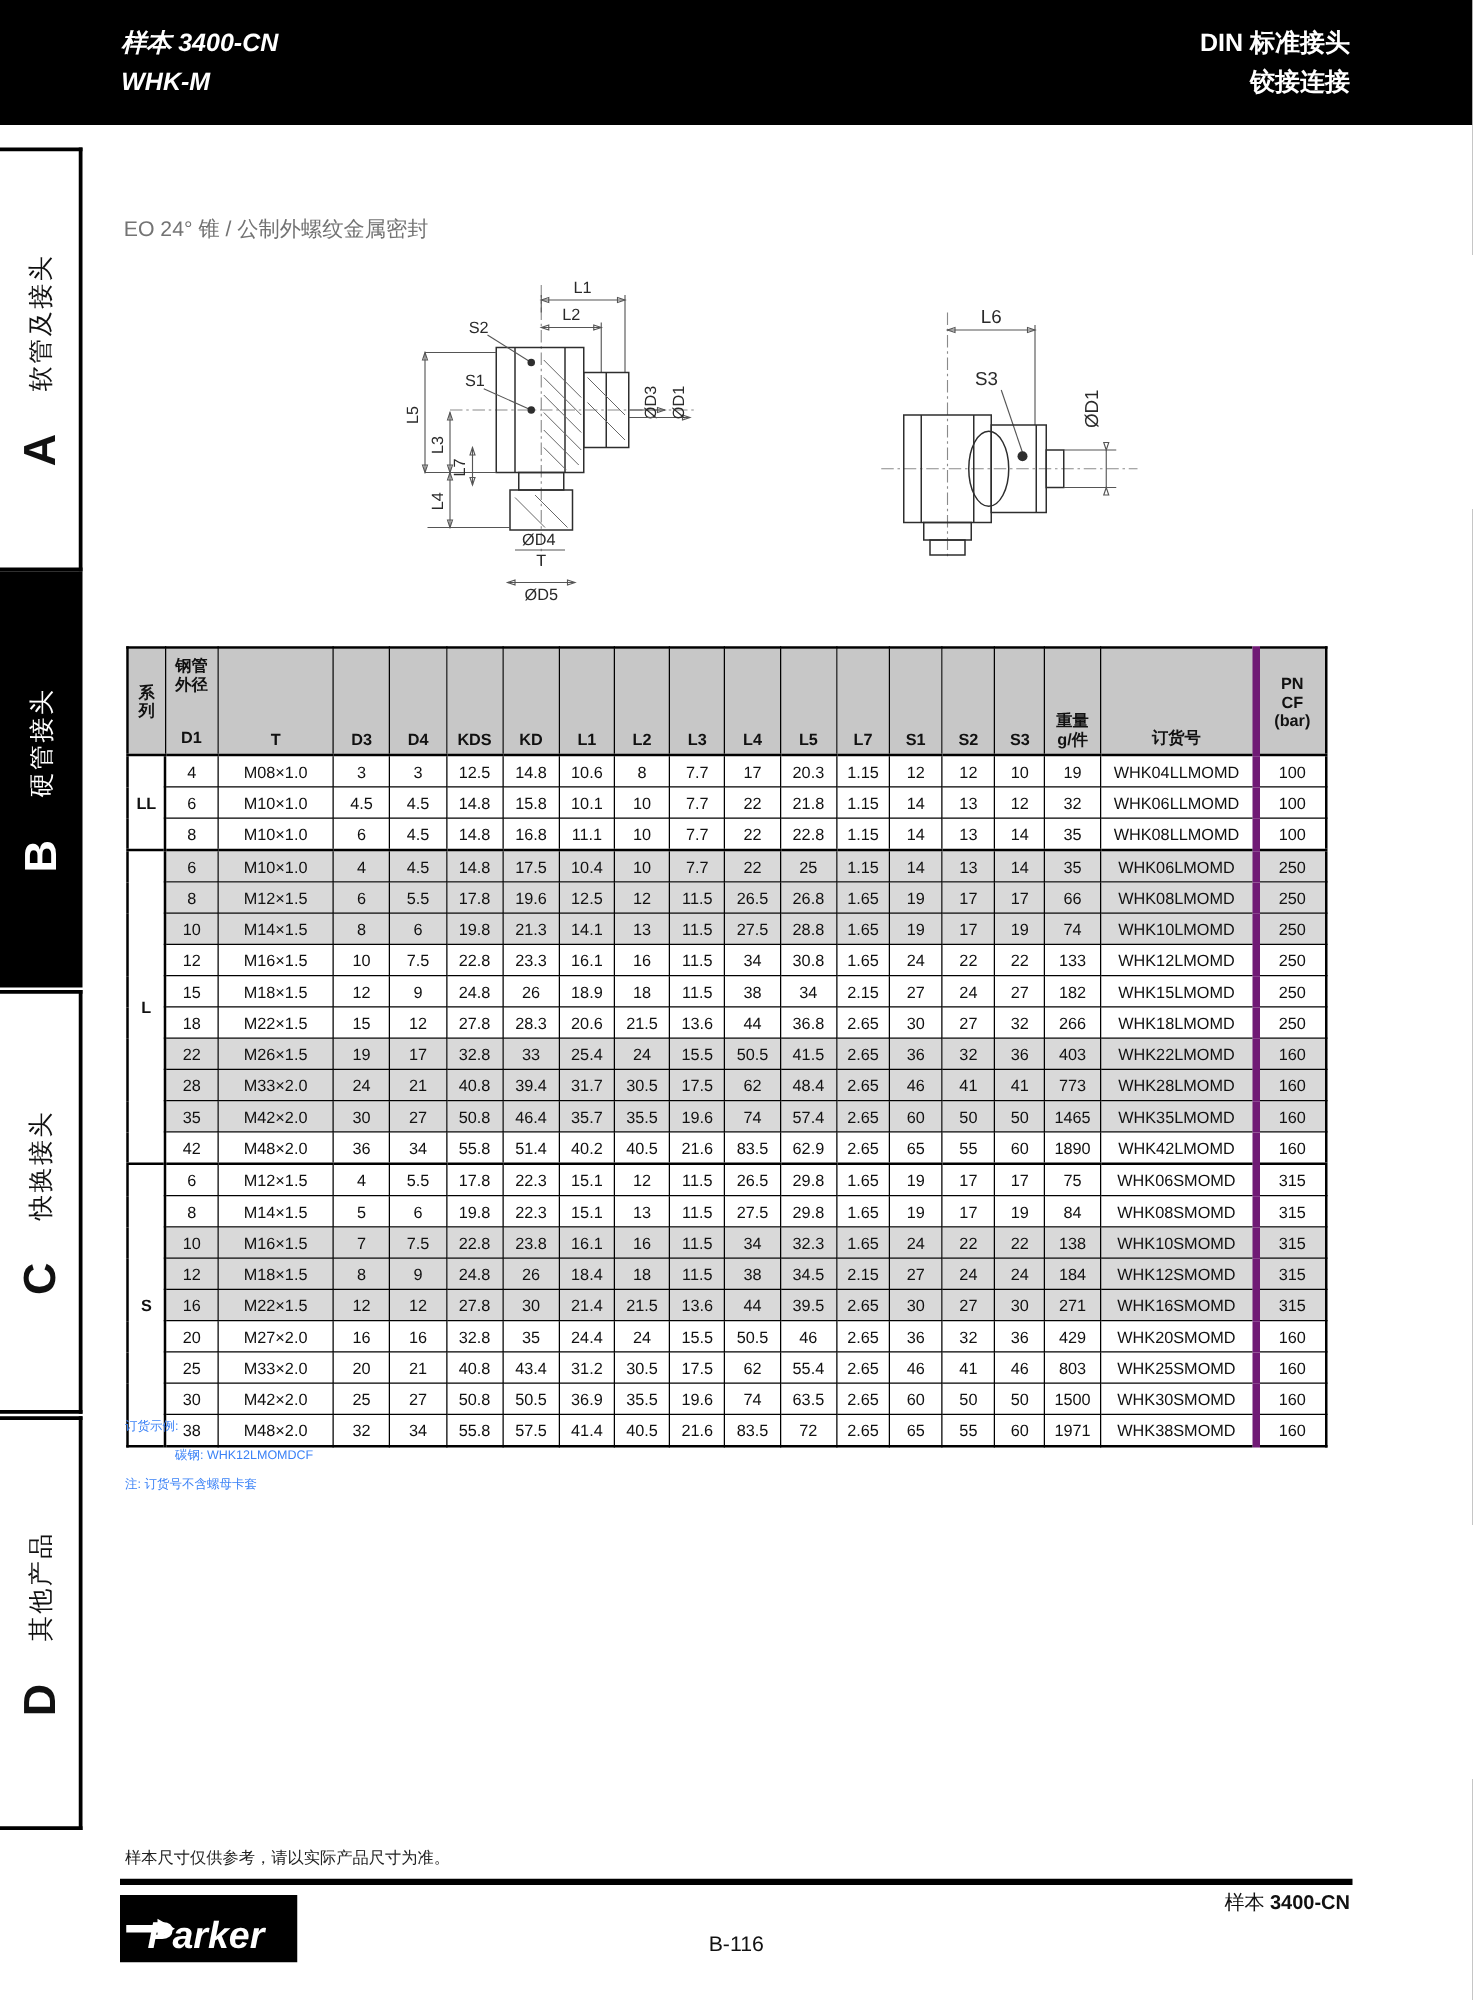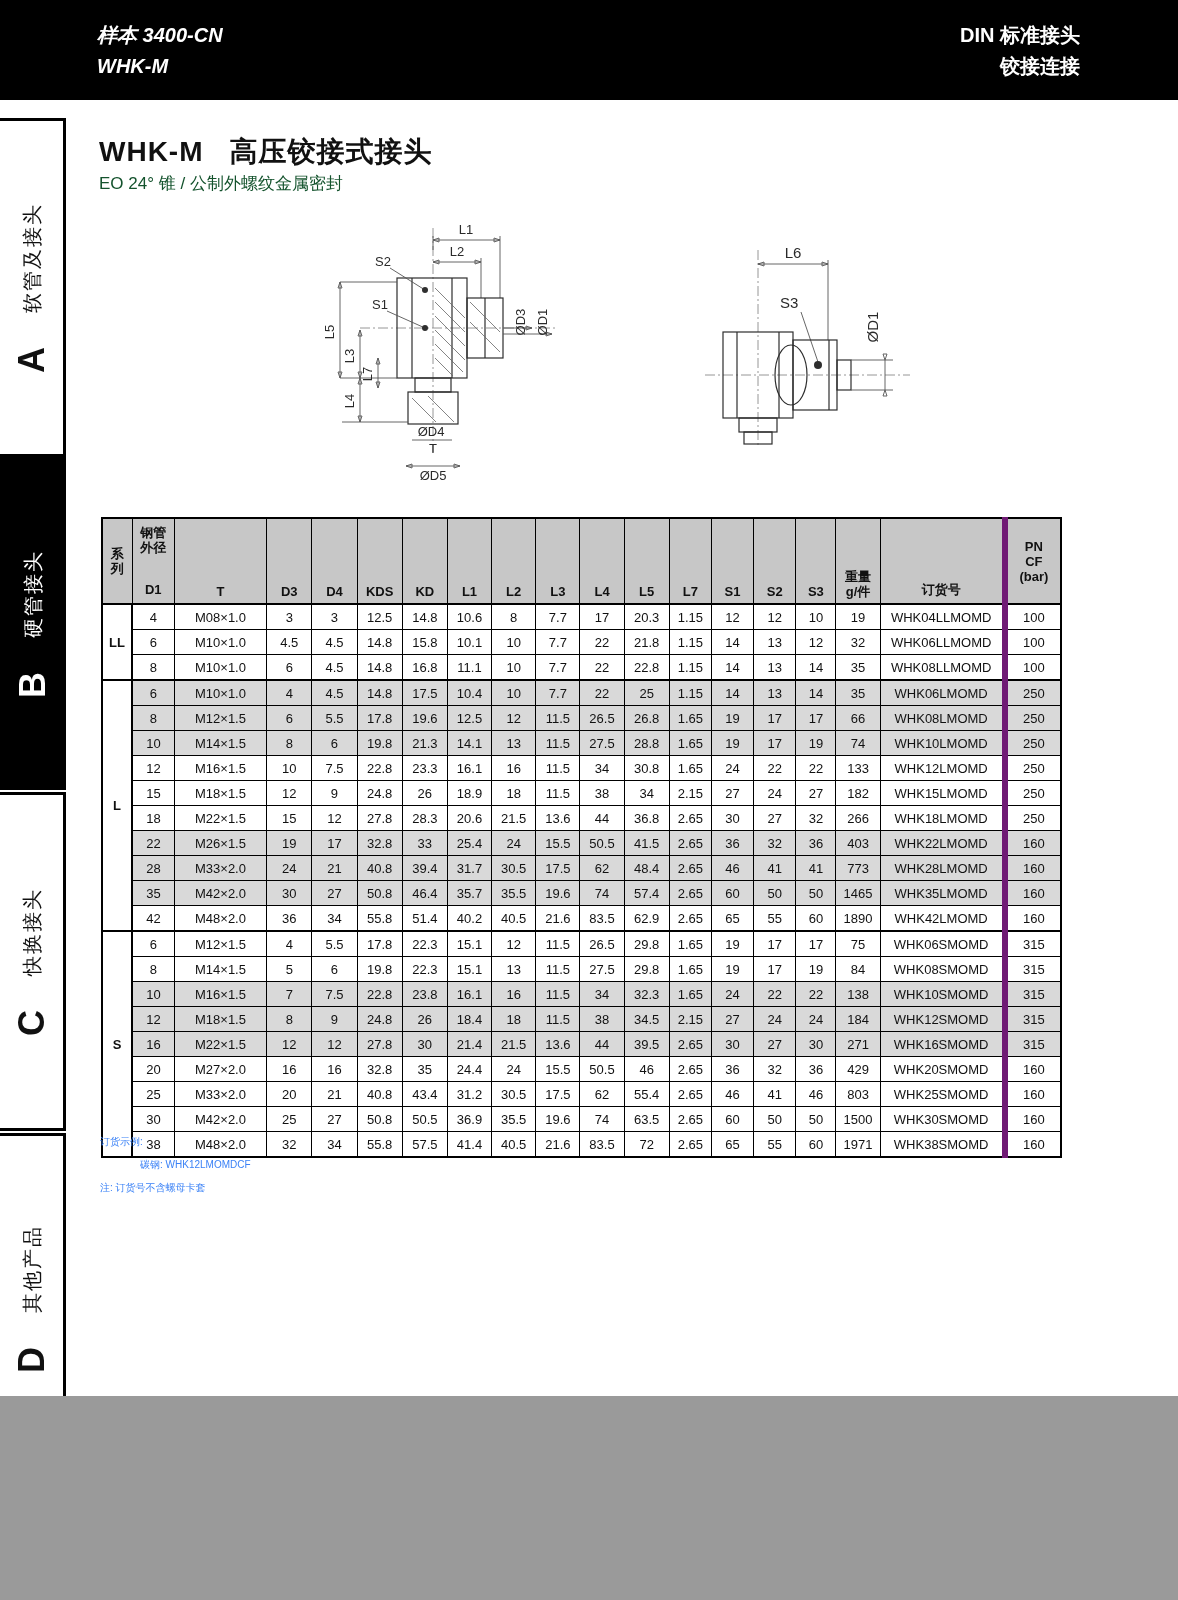--- a/index.html
+++ b/index.html
@@ -1,33 +1,33 @@
 <!DOCTYPE html>
 <html><head>
 <meta charset="utf-8">
 <style>
   html,body{margin:0;padding:0;background:#9a9a9a;}
-  #page{position:relative;width:1178px;height:1396px;background:#fff;overflow:hidden;
+  #page{position:relative;width:1178px;height:1600px;background:#fff;overflow:hidden;
         font-family:"Liberation Sans","DejaVu Sans",sans-serif;color:#111;}
   
   .topbar{position:absolute;left:0;top:0;width:1178px;height:100px;background:#000;color:#fff;}
   .topbar .left{position:absolute;left:97px;top:20px;font-size:20px;font-weight:700;font-style:italic;line-height:31px;}
   .topbar .right{position:absolute;right:98px;top:20px;text-align:right;font-size:20px;font-weight:700;line-height:31px;}
   
   .side-box{position:absolute;left:0;width:66px;box-sizing:border-box;}
   .side-box.light{background:#fff;border:3px solid #000;border-left:none;}
   .side-box.dark{background:#000;color:#fff;}
   .side-rot{position:absolute;top:50%;left:50%;transform:translate(-50%,-50%) rotate(-90deg);
             white-space:nowrap;display:flex;align-items:center;gap:34px;}
   .side-letter{font-size:36px;font-weight:700;}
   .side-label{font-size:20px;letter-spacing:2px;}
   
   .title{position:absolute;left:99px;top:133px;font-size:28px;font-weight:700;letter-spacing:1px;}
   .title .gap{display:inline-block;width:26px;}
-  .subtitle{position:absolute;left:99px;top:172px;font-size:17px;color:#14532d;}
+  .subtitle{position:absolute;left:99px;top:172px;font-size:17px;color:#737373;}
   
   .diag{position:absolute;}
   .diag svg{display:block;}
   .dline{stroke:#2e2e2e;stroke-width:1.2;fill:none;}
   .dthin{stroke:#555;stroke-width:0.9;fill:none;}
   .dcl{stroke:#8a8a8a;stroke-width:0.9;fill:none;stroke-dasharray:10 3 2 3;}
   .dtext{font-size:13px;fill:#2a2a2a;font-family:"Liberation Sans",sans-serif;}
   .dhatch{stroke:#666;stroke-width:0.8;}
   
   table.spec{position:absolute;left:101px;top:517px;border-collapse:collapse;table-layout:fixed;
@@ -86,23 +86,20 @@
       <span class="side-label">快换接头</span>
     </div>
   </div>
   <div class="side-box light" style="top:1133px;height:331px;">
     <div class="side-rot">
       <span class="side-letter">D</span>
       <span class="side-label">其他产品</span>
     </div>
   </div>
 
-  <div class="title">
-    <span>WHK-M</span><span class="gap"></span><span>高压铰接式接头</span>
-  </div>
   <div class="subtitle">EO 24° 锥 / 公制外螺纹金属密封</div>
 
   <div class="diag" style="left:300px;top:210px;">
     <svg width="322" height="275" viewBox="0 0 322 275">
 
       <line class="dcl" x1="133" y1="18" x2="133" y2="242"></line>
       <line class="dcl" x1="60" y1="118" x2="258" y2="118"></line>
 
       <line class="dthin" x1="133" y1="26" x2="133" y2="40"></line>
       <line class="dthin" x1="200" y1="26" x2="200" y2="88"></line>

